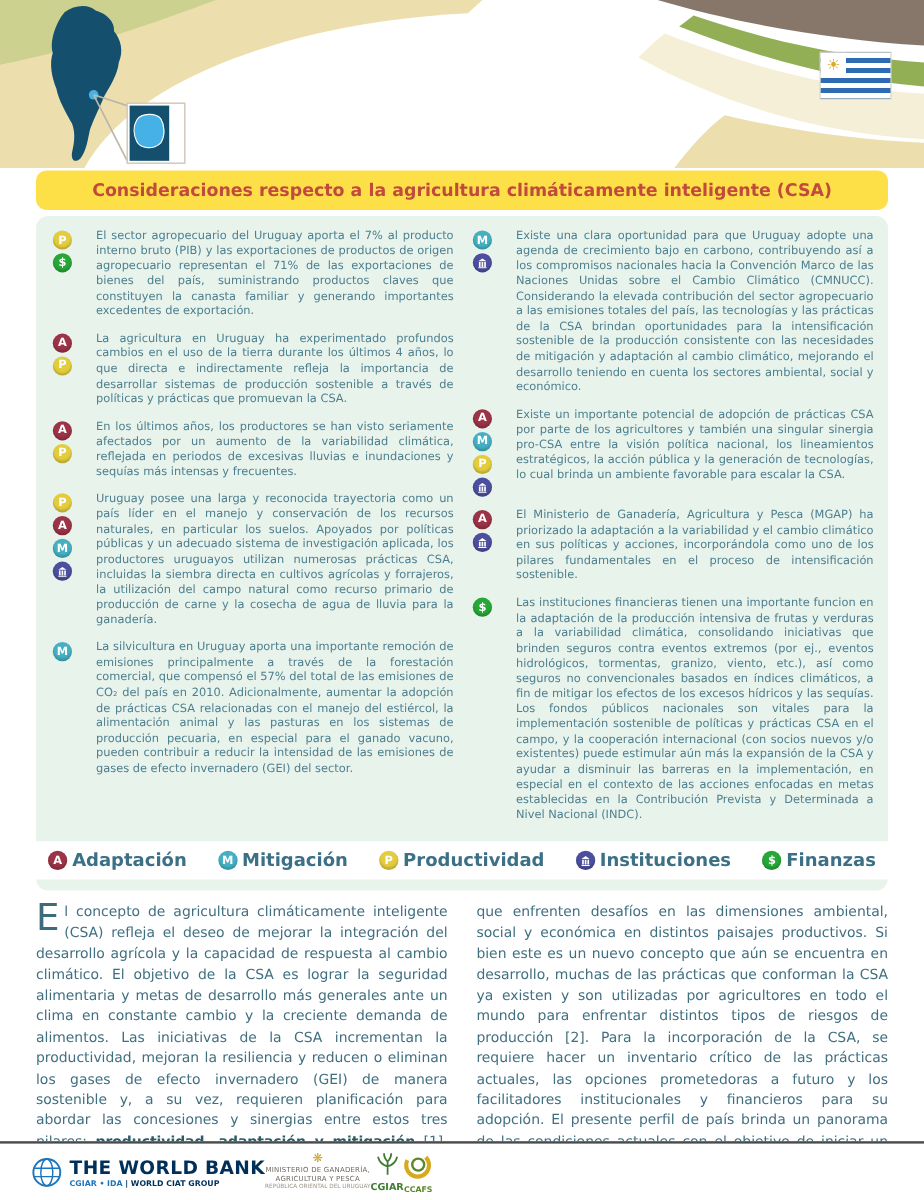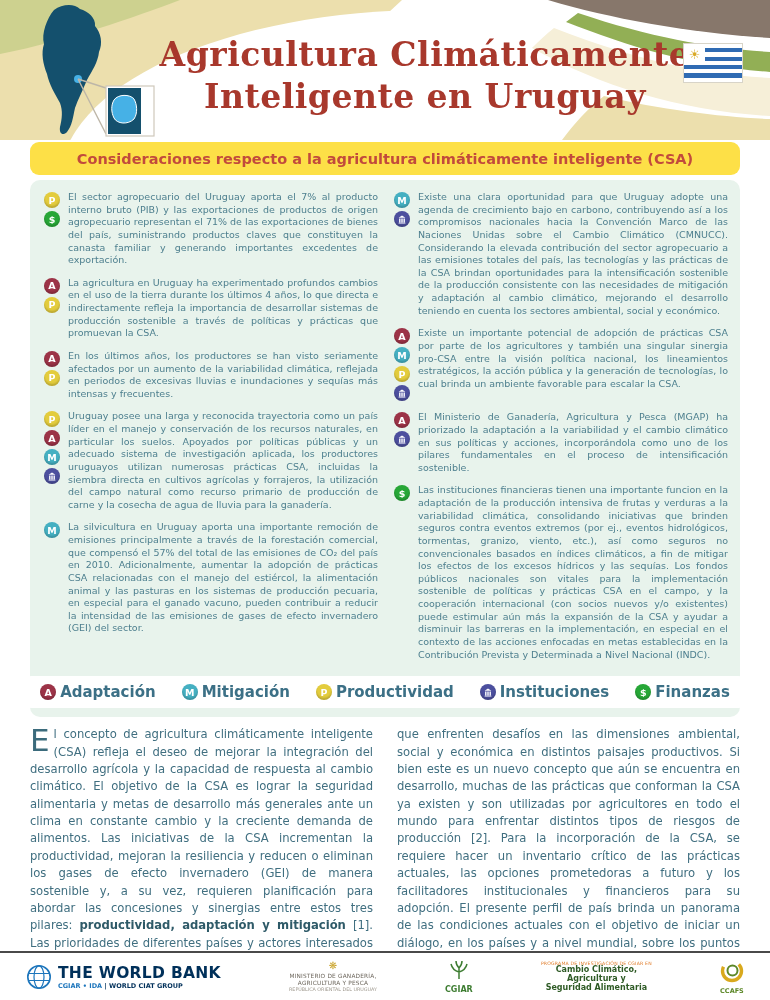--- a/index.html
+++ b/index.html
@@ -26,38 +26,38 @@
   .panel{margin:5px 30px 0;background:#e8f3ec;border-radius:10px;padding:11px 12px 9px;}
   .cols{display:flex;gap:14px;}
   .col{flex:1;min-width:0;}
   .bullet{display:flex;gap:6px;margin-bottom:10px;}
   .icon-col{width:20px;flex:0 0 20px;display:flex;flex-direction:column;gap:3px;
         align-items:center;padding-top:1px;}
   .pill{width:16px;height:16px;border-radius:50%;color:#fff;font-size:9.5px;font-weight:bold;
         display:flex;align-items:center;justify-content:center;flex:0 0 auto;
         box-shadow:inset 0 -2px 2px rgba(0,0,0,.18);}
   .pill svg{width:10px;height:10px;}
-  .btext{font-size:9.5px;line-height:1.33;color:#4d7f8e;text-align:justify;}
+  .btext{font-size:9.5px;line-height:1.33;color:#4d7f8e;text-align:justify;margin-left:12px;}
 
   .legend-row{display:flex;justify-content:center;margin-top:5px;}
   .legend-pill{background:#fff;border-radius:17px;padding:7px 24px;display:flex;
         gap:26px;align-items:center;}
   .legend-item{display:flex;align-items:center;gap:4px;}
   .legend-item .lbl{font-size:15px;font-weight:bold;color:#3c7086;}
 
   
   .body-cols{display:flex;gap:24px;margin:9px 30px 0;}
   .body-col{flex:1;font-size:11.6px;line-height:1.5;color:#406f80;text-align:justify;}
   .dropcap{float:left;font-size:31px;line-height:25px;padding:2px 4px 0 0;color:#3b6b7c;}
   .body-col b{color:#2e5a68;}
 
   
   .footer{position:absolute;left:0;right:0;bottom:0;height:47px;background:#fff;
         border-top:2px solid #4a4a4a;display:flex;align-items:center;
-        justify-content:space-between;padding:0 26px;}
+        justify-content:flex-start;padding:0 26px;}
   .logo{display:flex;align-items:center;gap:6px;}
   .wb-name{font-weight:bold;font-size:15.5px;color:#00305a;letter-spacing:.3px;}
   .wb-sub{font-size:6.5px;color:#1c75bc;font-weight:bold;}
   .wb-sub .grp{color:#00305a;}
   .mgap{text-align:center;line-height:1.25;}
   .mgap .crest{color:#c9a227;font-size:10px;display:block;}
   .mgap .l1{font-size:5.8px;color:#6d675d;letter-spacing:.2px;display:block;}
   .mgap .l3{font-size:4.8px;color:#9b958a;display:block;}
   .cgiar{text-align:center;}
   .cgiar .lbl{font-size:8px;font-weight:bold;color:#3e7d32;display:block;margin-top:1px;}
@@ -98,24 +98,20 @@
         <path d="M66,77 L94,86 M66,77 L94,132" stroke="#bdb6a8" stroke-width="1.4" fill="none"></path>
         <g>
           <rect x="94" y="84" width="48" height="50" fill="#ffffff" stroke="#cfc8bb" stroke-width="1.2"></rect>
           <rect x="96" y="86" width="33" height="46" fill="#14506d"></rect>
           <path d="M102,98 C106,92 118,92 122,97 C125,102 126,111 122,117 C116,123 105,122 102,116
                    C99,110 99,103 102,98 Z" fill="#46b1e6" stroke="#ffffff" stroke-width="1"></path>
         </g>
       </svg>
     </div>
 
-    <div class="title">
-      <div>Agricultura Climáticamente</div>
-      <div>Inteligente en Uruguay</div>
-    </div>
 
     <div class="flag">
       <span class="canton">☀</span>
     </div>
   </div>
 
   <div class="section-bar">
     <span>Consideraciones respecto a la agricultura climáticamente inteligente (CSA)</span>
   </div>
 
@@ -269,26 +265,20 @@
       <span class="l3">REPÚBLICA ORIENTAL DEL URUGUAY</span>
     </div>
 
     <div class="cgiar">
       <svg width="22" height="20" viewBox="0 0 22 20">
         <path d="M11,19 V8 M11,12 C7,11 4,8 3,4 M11,12 C15,11 18,8 19,4 M11,8 C9,6 8,4 8,1 M11,8 C13,6 14,4 14,1" stroke="#3e7d32" stroke-width="1.5" fill="none"></path>
       </svg>
       <span class="lbl">CGIAR</span>
     </div>
 
-    <div class="ccafs-text">
-      <span class="kick">PROGRAMA DE INVESTIGACIÓN DE CGIAR EN</span>
-      <span class="g">Cambio Climático,</span>
-      <span class="g">Agricultura y</span>
-      <span class="g">Seguridad Alimentaria</span>
-    </div>
 
     <div class="ccafs-badge">
       <svg width="24" height="24" viewBox="0 0 24 24">
         <circle cx="12" cy="12" r="9.5" fill="none" stroke="#d9a91d" stroke-width="3.4" stroke-dasharray="42 18" stroke-dashoffset="8"></circle>
         <circle cx="12.5" cy="11.5" r="5" fill="none" stroke="#5c8727" stroke-width="2"></circle>
       </svg>
       <span class="lbl">CCAFS</span>
     </div>
 
 

